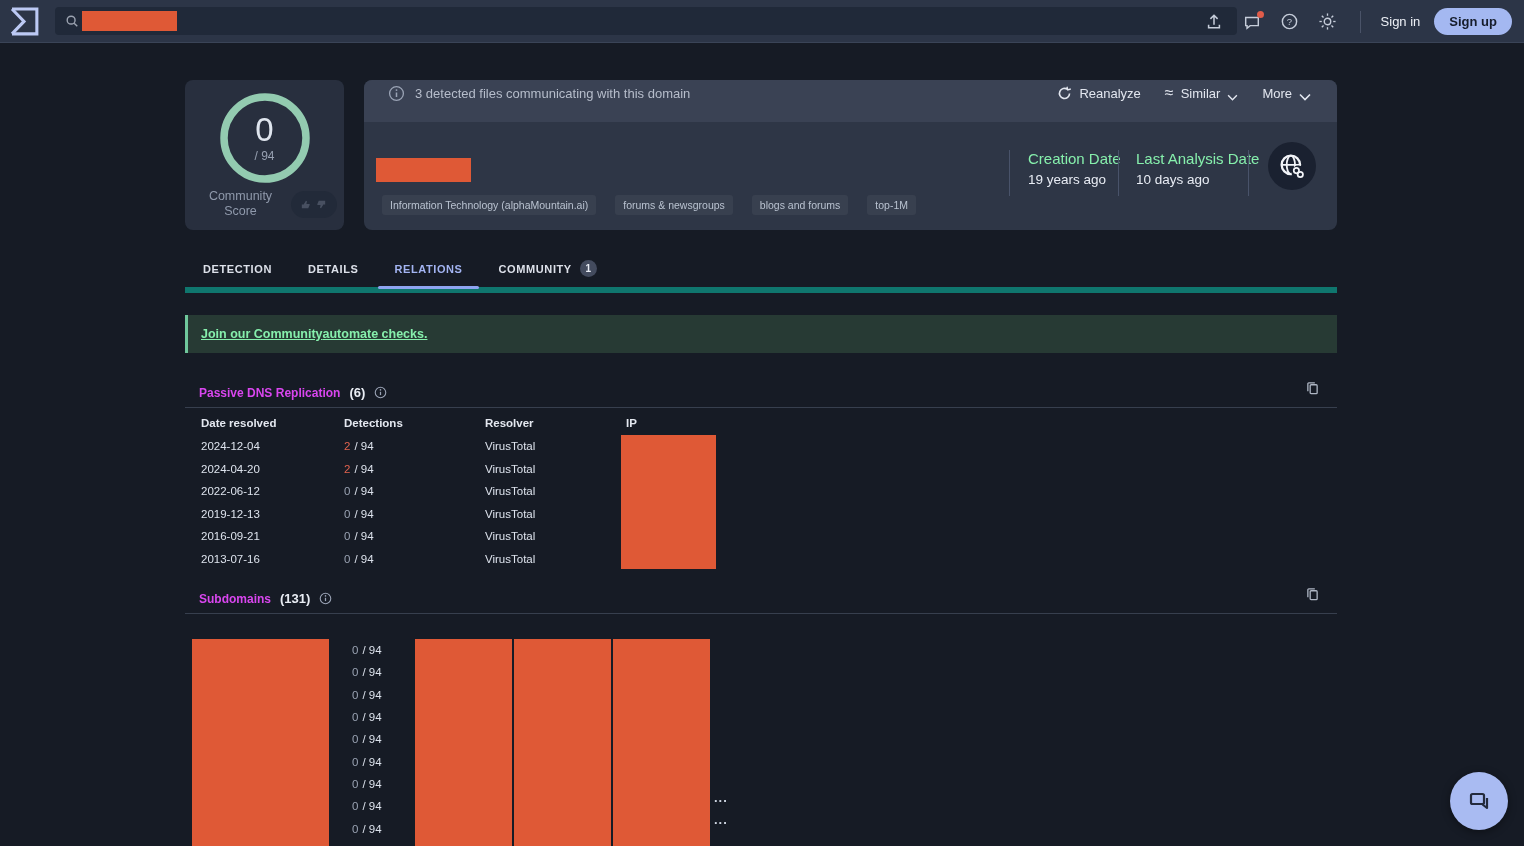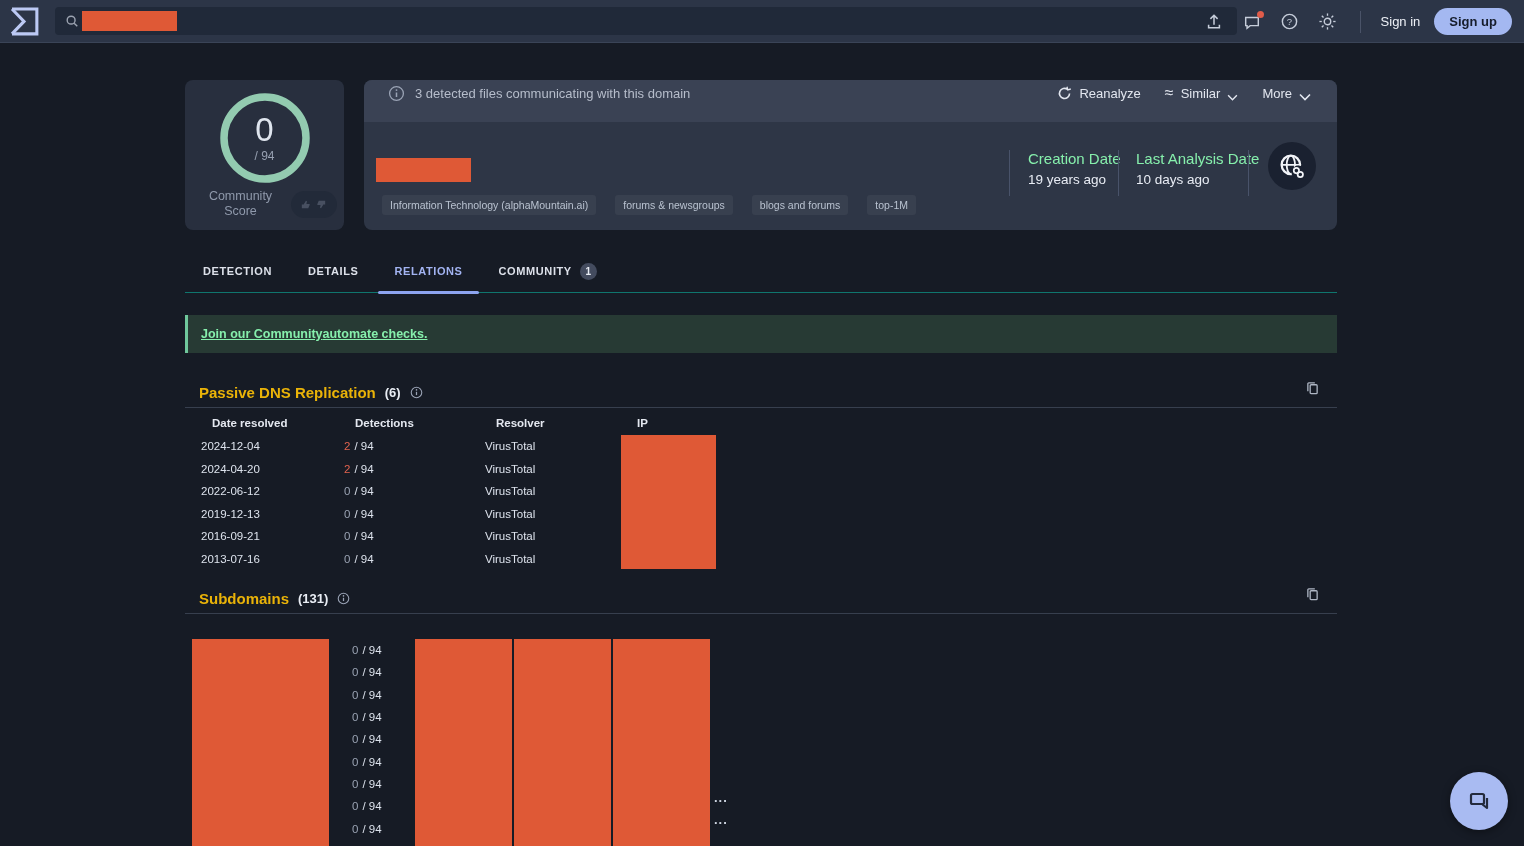--- a/index.html
+++ b/index.html
@@ -103,21 +103,21 @@
   .meta-label { font-size:15px; color:#86efac; }
   .meta-value { font-size:13.5px; color:#e8ecf4; margin-top:5px; }
   .favicon-circle {
     position:absolute; left:904px; top:62px; width:48px; height:48px; border-radius:50%;
     background:#1a2130; display:flex; align-items:center; justify-content:center;
   }
 
   
   .tabs {
     position:absolute; left:185px; top:250px; width:1152px; height:43px;
-    display:flex; border-bottom:1px solid #0f766e;
+    display:flex; border-bottom:6px solid #0f766e;
   }
   .tab {
     position:relative; background:none; border:none; cursor:pointer;
     padding:0 18px; font-size:11px; font-weight:700; letter-spacing:.6px;
     color:#dde1ea; display:flex; align-items:center; gap:8px;
     font-family:"Liberation Sans", sans-serif;
   }
   .tab.active { color:#a3b4f2; }
   .tab.active::after {
     content:""; position:absolute; left:2px; right:2px; bottom:-2px; height:3px;
@@ -140,33 +140,33 @@
     color:#86efac; font-weight:700; text-decoration:underline; cursor:pointer;
     background:none; border:none; font-size:12.5px; font-family:"Liberation Sans", sans-serif;
   }
 
   
   .section { position:absolute; left:185px; width:1152px; overflow:hidden; }
   .section-head {
     height:36px; border-bottom:1px solid #373f4e;
     display:flex; align-items:center; padding:6px 0 0 14px; position:relative;
   }
-  .section-title { font-size:15px; font-weight:700; color:#eab308; }
+  .section-title { font-size:12px; font-weight:700; color:#d946ef; }
   .section-count { font-size:13px; font-weight:700; color:#e9edf4; margin-left:9px; }
   .section-head .info { margin-left:9px; display:flex; cursor:pointer; background:none; border:none; color:#9aa3b5; }
   .copy-btn {
     position:absolute; right:18px; top:9px; background:none; border:none; cursor:pointer;
     color:#aeb6c4; display:flex;
   }
 
   #passive-dns { top:372px; height:206px; }
   .pdns-thead {
     position:absolute; top:45px; left:16px; right:16px;
     display:grid; grid-template-columns:143px 141px 141px 1fr;
-    font-size:11.5px; font-weight:700; color:#e4e8f0;margin-left:11px;
+    font-size:11.5px; font-weight:700; color:#e4e8f0;
   }
   .pdns-rows { position:absolute; top:63px; left:16px; right:16px; }
   .pdns-row {
     display:grid; grid-template-columns:143px 141px 141px 1fr;
     height:22.5px; align-items:center; font-size:11.5px; color:#dde3ed;
   }
   .num-red { color:#e0624e; }
   .num-gray { color:#9aa3b3; }
   .denom { margin-left:4px; color:#dde3ed; }
   .ip-redaction { position:absolute; left:436px; top:63px; width:95px; height:134px; }

